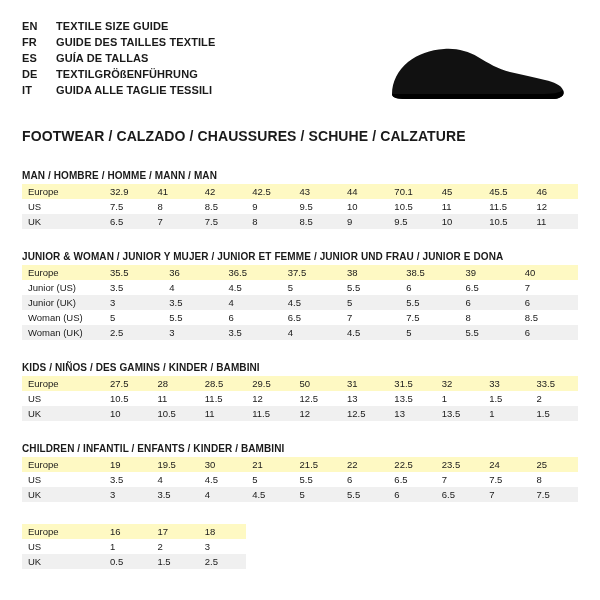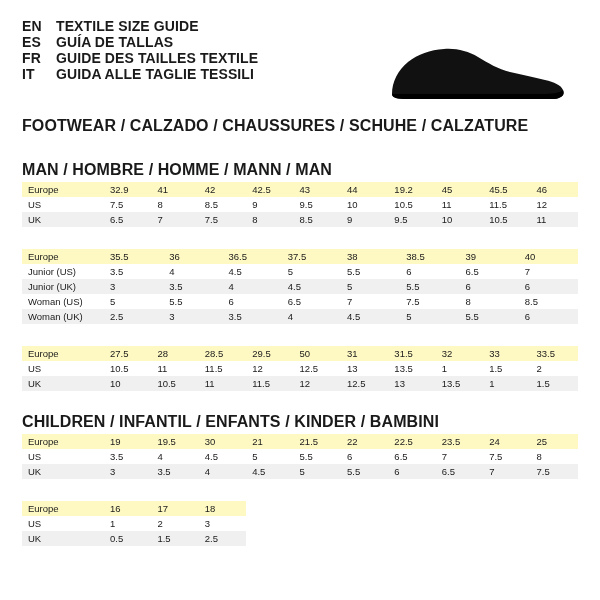--- a/index.html
+++ b/index.html
@@ -22,21 +22,21 @@
     padding: 18px 22px 0 22px;
   }
 
   
   .header {
     position: relative;
     height: 86px;
   }
   .lang-table {
     border-collapse: collapse;
-    font-size: 14px;
+    font-size: 11px;
   }
   .lang-table td {
     padding: 1px 0;
     vertical-align: top;
     line-height: 14px;
     letter-spacing: 0.1px;
   }
   .lang-code {
     width: 34px;
     font-weight: bold;
@@ -46,33 +46,33 @@
     margin-left: 38px;
   }
   .shoe-wrap {
     position: absolute;
     right: 6px;
     top: 20px;
     width: 190px;
     height: 70px;
   }
   .section-title {
-    font-size: 16px;
+    font-size: 14px;
     font-weight: bold;
-    margin-top: 13px;
+    margin-top: 24px;
     letter-spacing: 0.1px;
   }
 
   
   .block {
     margin-top: 22px;
   }
   .block.first { margin-top: 26px; }
   .block-title {
-    font-size: 16px;
+    font-size: 10px;
     font-weight: bold;
     letter-spacing: 0.1px;
     margin-bottom: 3px;
   }
   table.sizes {
     border-collapse: collapse;
     font-size: 9.5px;
     width: 100%;
     table-layout: fixed;
   }
@@ -102,26 +102,30 @@
 <div class="page">
 
   <div class="header">
     <table class="lang-table">
       <tbody>
         <tr>
           <td class="lang-code">EN</td>
           <td class="lang-title">TEXTILE SIZE GUIDE</td>
         </tr>
         <tr>
+          <td class="lang-code">FR</td>
+          <td class="lang-title">GUIDE DES TAILLES TEXTILE</td>
+        </tr>
+        <tr>
           <td class="lang-code">ES</td>
           <td class="lang-title">GUÍA DE TALLAS</td>
         </tr>
         <tr>
-          <td class="lang-code">FR</td>
-          <td class="lang-title">GUIDE DES TAILLES TEXTILE</td>
+          <td class="lang-code">DE</td>
+          <td class="lang-title">TEXTILGRÖßENFÜHRUNG</td>
         </tr>
         <tr>
           <td class="lang-code">IT</td>
           <td class="lang-title">GUIDA ALLE TAGLIE TESSILI</td>
         </tr>
       </tbody>
     </table>
 
     <div class="shoe-wrap">
       <svg viewBox="0 0 190 70" width="190" height="70" aria-hidden="true">
@@ -141,21 +145,21 @@
     <table class="sizes">
       <tbody>
         <tr class="shaded">
           <td class="label">Europe</td>
           <td>32.9</td>
           <td>41</td>
           <td>42</td>
           <td>42.5</td>
           <td>43</td>
           <td>44</td>
-          <td>19.2</td>
+          <td>70.1</td>
           <td>45</td>
           <td>45.5</td>
           <td>46</td>
         </tr>
         <tr>
           <td class="label">US</td>
           <td>7.5</td>
           <td>8</td>
           <td>8.5</td>
           <td>9</td>
@@ -177,20 +181,21 @@
           <td>9.5</td>
           <td>10</td>
           <td>10.5</td>
           <td>11</td>
         </tr>
       </tbody>
     </table>
   </div>
 
   <div class="block">
+    <div class="block-title">JUNIOR &amp; WOMAN / JUNIOR Y MUJER / JUNIOR ET FEMME / JUNIOR UND FRAU / JUNIOR E DONA</div>
     <table class="sizes">
       <tbody>
         <tr class="shaded">
           <td class="label">Europe</td>
           <td>35.5</td>
           <td>36</td>
           <td>36.5</td>
           <td>37.5</td>
           <td>38</td>
           <td>38.5</td>
@@ -239,20 +244,21 @@
           <td>4.5</td>
           <td>5</td>
           <td>5.5</td>
           <td>6</td>
         </tr>
       </tbody>
     </table>
   </div>
 
   <div class="block">
+    <div class="block-title">KIDS / NIÑOS / DES GAMINS / KINDER / BAMBINI</div>
     <table class="sizes">
       <tbody>
         <tr class="shaded">
           <td class="label">Europe</td>
           <td>27.5</td>
           <td>28</td>
           <td>28.5</td>
           <td>29.5</td>
           <td>50</td>
           <td>31</td>

